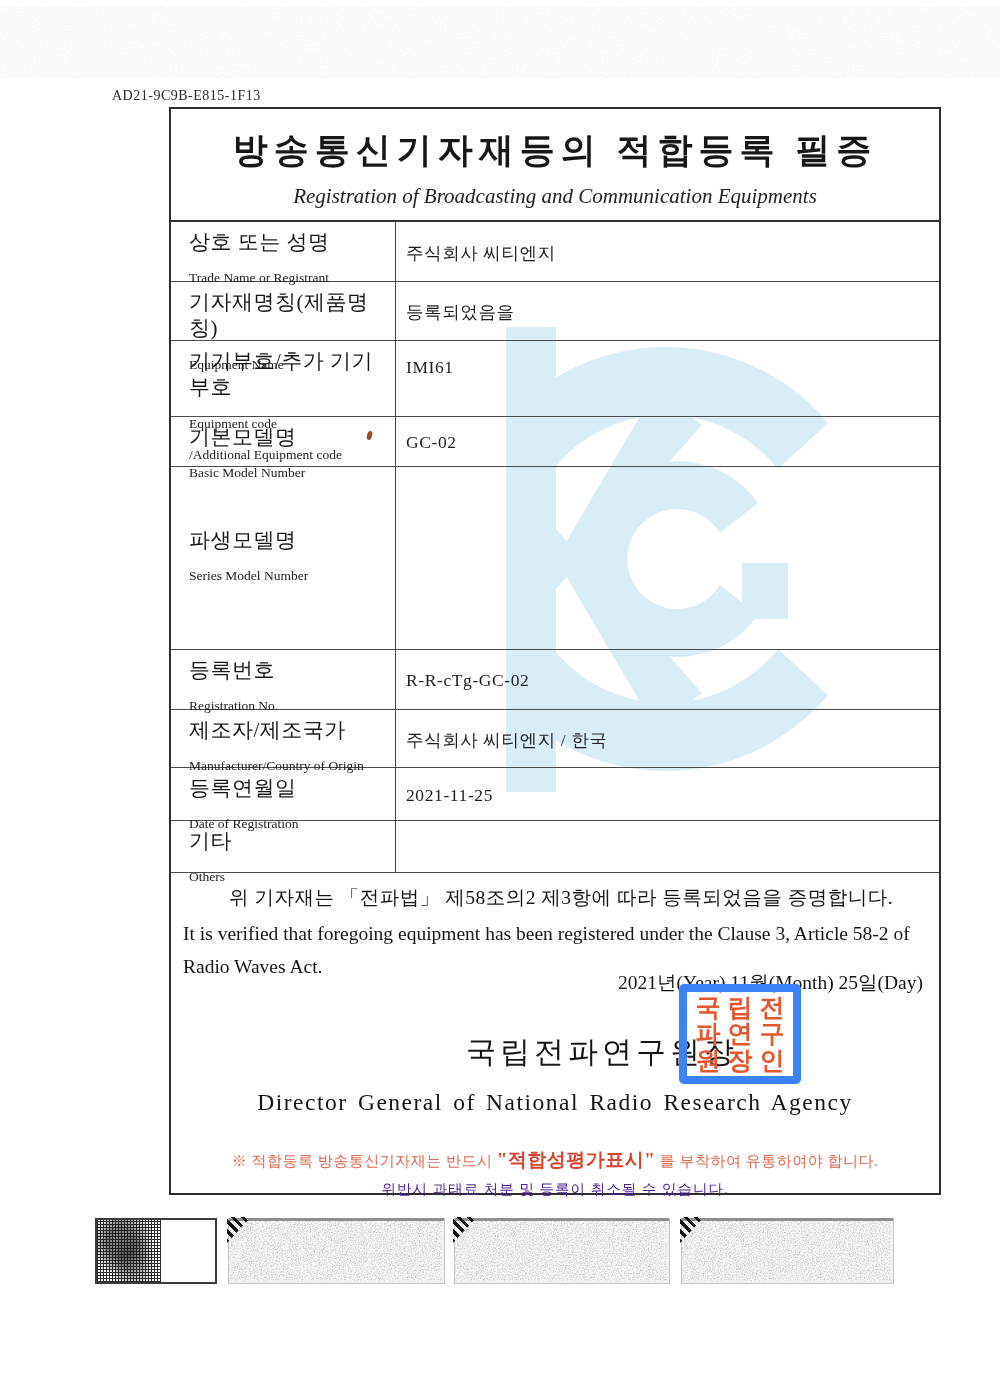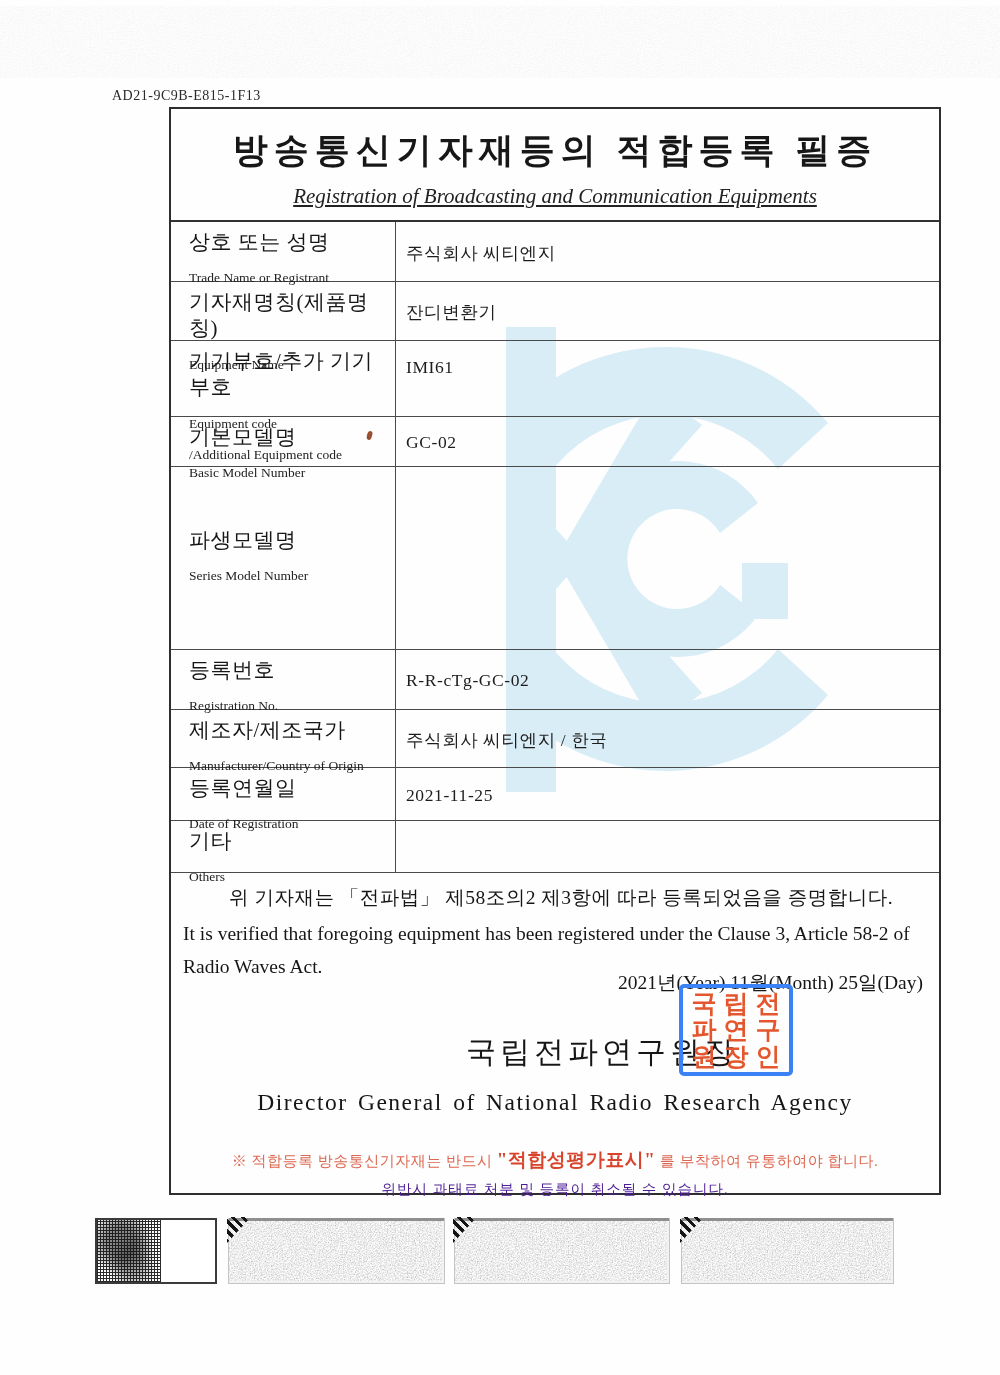--- a/index.html
+++ b/index.html
@@ -10,21 +10,21 @@
   .scan-noise-top{position:absolute;left:0;top:6px;width:1000px;height:72px;opacity:.16;}
   .doc-number{position:absolute;left:112px;top:88px;font-size:14px;letter-spacing:.5px;color:#2a2a2a;}
   .cert-box{
     position:absolute;left:125px;top:107px;width:768px;height:1084px;
     border:2.5px solid #2e2e2e;background:transparent;margin-left:44px;
   }
   .watermark{position:absolute;left:335px;top:218px;width:355px;height:465px;pointer-events:none;}
   
   .title-block{position:relative;height:111px;border-bottom:2px solid #333;text-align:center;}
   .title-ko{padding-top:18px;font-size:35px;font-weight:bold;letter-spacing:6px;color:#171717;}
-  .title-en{margin-top:10px;font-size:21px;font-style:italic;color:#222;text-decoration:underline;}
+  .title-en{margin-top:10px;font-size:21px;font-style:italic;color:#222;}
   
   .row{position:relative;display:flex;border-bottom:1.5px solid #4a4a4a;}
   .row:last-of-type{border-bottom:2px solid #3a3a3a;}
   .label-cell{
     width:225px;flex:0 0 225px;border-right:1.5px solid #4a4a4a;
     padding:7px 6px 4px 18px;box-sizing:border-box;display:flex;flex-direction:column;justify-content:flex-start;gap:12px;
   }
   .label-ko{font-size:21px;color:#161616;letter-spacing:.5px;line-height:1.25;}
   .label-en{font-size:13.5px;color:#222;line-height:1.3;margin-top:2px;}
   .value-cell{flex:1;display:flex;align-items:center;padding:2px 20px 0 10px;box-sizing:border-box;}
@@ -35,21 +35,21 @@
   .r5 .label-cell{justify-content:center;padding-top:0;}
   .speck{position:absolute;left:196px;top:14px;width:5px;height:9px;background:#9a5030;border-radius:60% 40% 50% 50%;transform:rotate(14deg);}
   
   .statement{position:relative;height:328px;}
   .stmt-ko{margin:11px 18px 0 18px;font-size:19.5px;text-indent:40px;letter-spacing:.5px;color:#161616;}
   .stmt-en{margin:6px 16px 0 12px;font-size:19.5px;line-height:1.7;color:#161616;}
   .date-line{position:absolute;top:85px;right:16px;font-size:19.5px;color:#161616;}
   .sig-ko{position:absolute;left:295px;top:148px;font-size:30px;letter-spacing:4px;color:#161616;}
   .stamp{
     position:absolute;left:508px;top:100px;width:106px;height:80px;
-    border:4px solid #3b82f6;border-radius:5px;display:flex;flex-direction:column;justify-content:space-around;
+    border:8px solid #3b82f6;border-radius:5px;display:flex;flex-direction:column;justify-content:space-around;
     align-items:center;background:rgba(255,255,255,0);padding:2px 0;
   }
   .stamp-row{font-size:25px;line-height:1.02;font-weight:bold;color:#e4572e;letter-spacing:7px;text-indent:7px;
     font-family:"DejaVu Sans","Liberation Sans",sans-serif;}
   .director-line{position:absolute;top:205px;width:100%;text-align:center;font-size:23.5px;letter-spacing:1.5px;word-spacing:3px;color:#161616;}
   .notice{position:absolute;top:263px;width:100%;text-align:center;color:#dc6ther;}
   .notice-line1{font-size:15px;color:#dd6750;letter-spacing:.5px;}
   .notice-line1 .hl{font-size:19px;font-weight:bold;color:#d8442b;}
   .notice-line2{margin-top:7px;font-size:14.5px;color:#4c1d95;letter-spacing:1px;}
   
@@ -128,21 +128,21 @@
         <span class="value-text">주식회사 씨티엔지</span>
       </div>
     </div>
 
     <div class="row r2">
       <div class="label-cell">
         <span class="label-ko">기자재명칭(제품명칭)</span>
         <span class="label-en">Equipment Name</span>
       </div>
       <div class="value-cell">
-        <span class="value-text">잔디변환기</span>
+        <span class="value-text">등록되었음을</span>
       </div>
     </div>
 
     <div class="row r3">
       <div class="label-cell">
         <span class="label-ko">기기부호/추가 기기부호</span>
         <span class="label-en">Equipment code</span>
         <span class="label-en">/Additional Equipment code</span>
       </div>
       <div class="value-cell">

